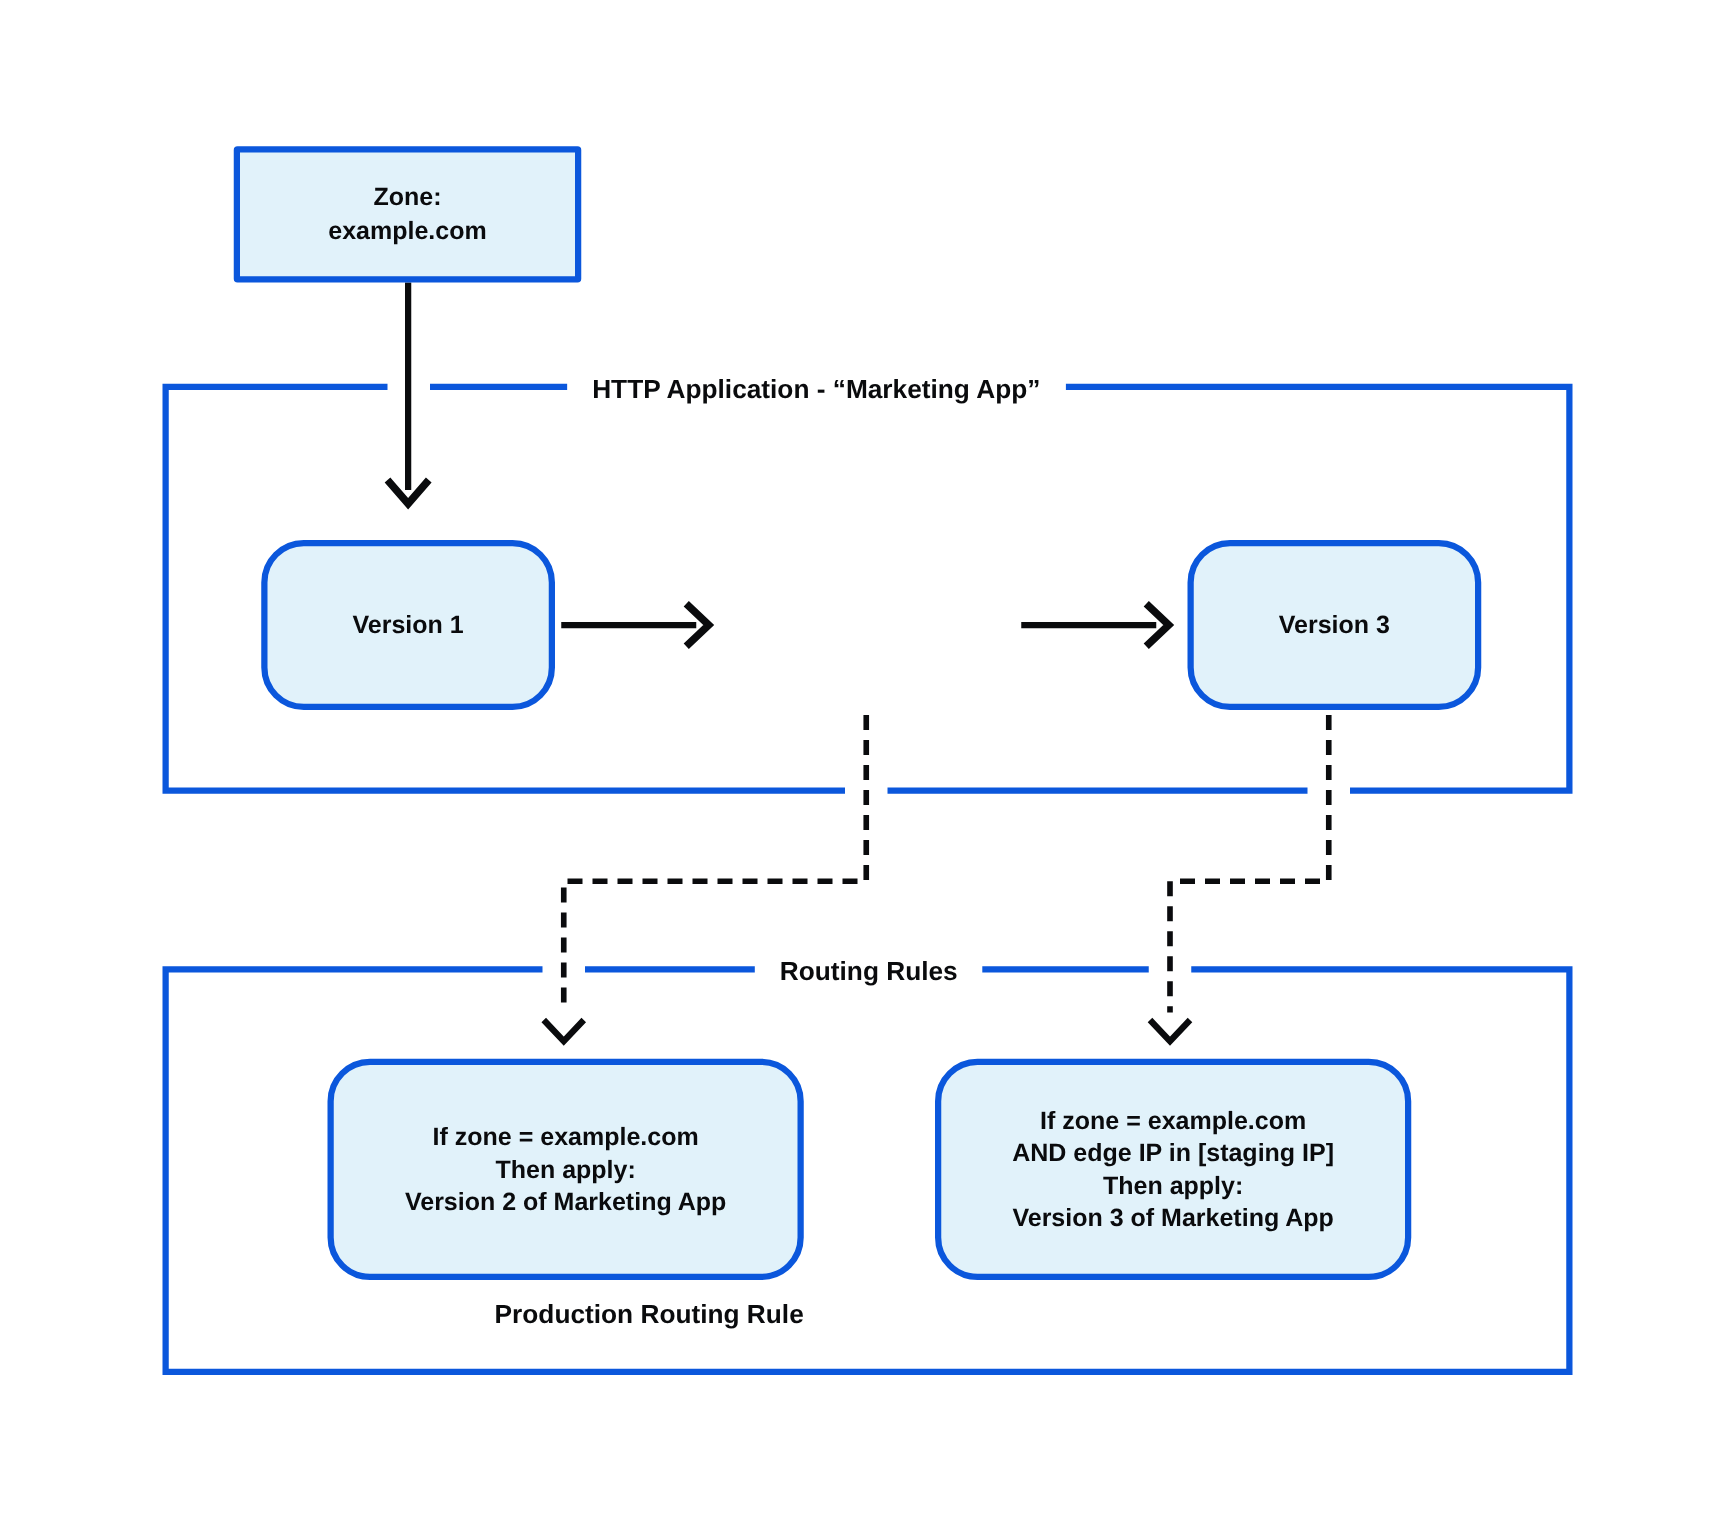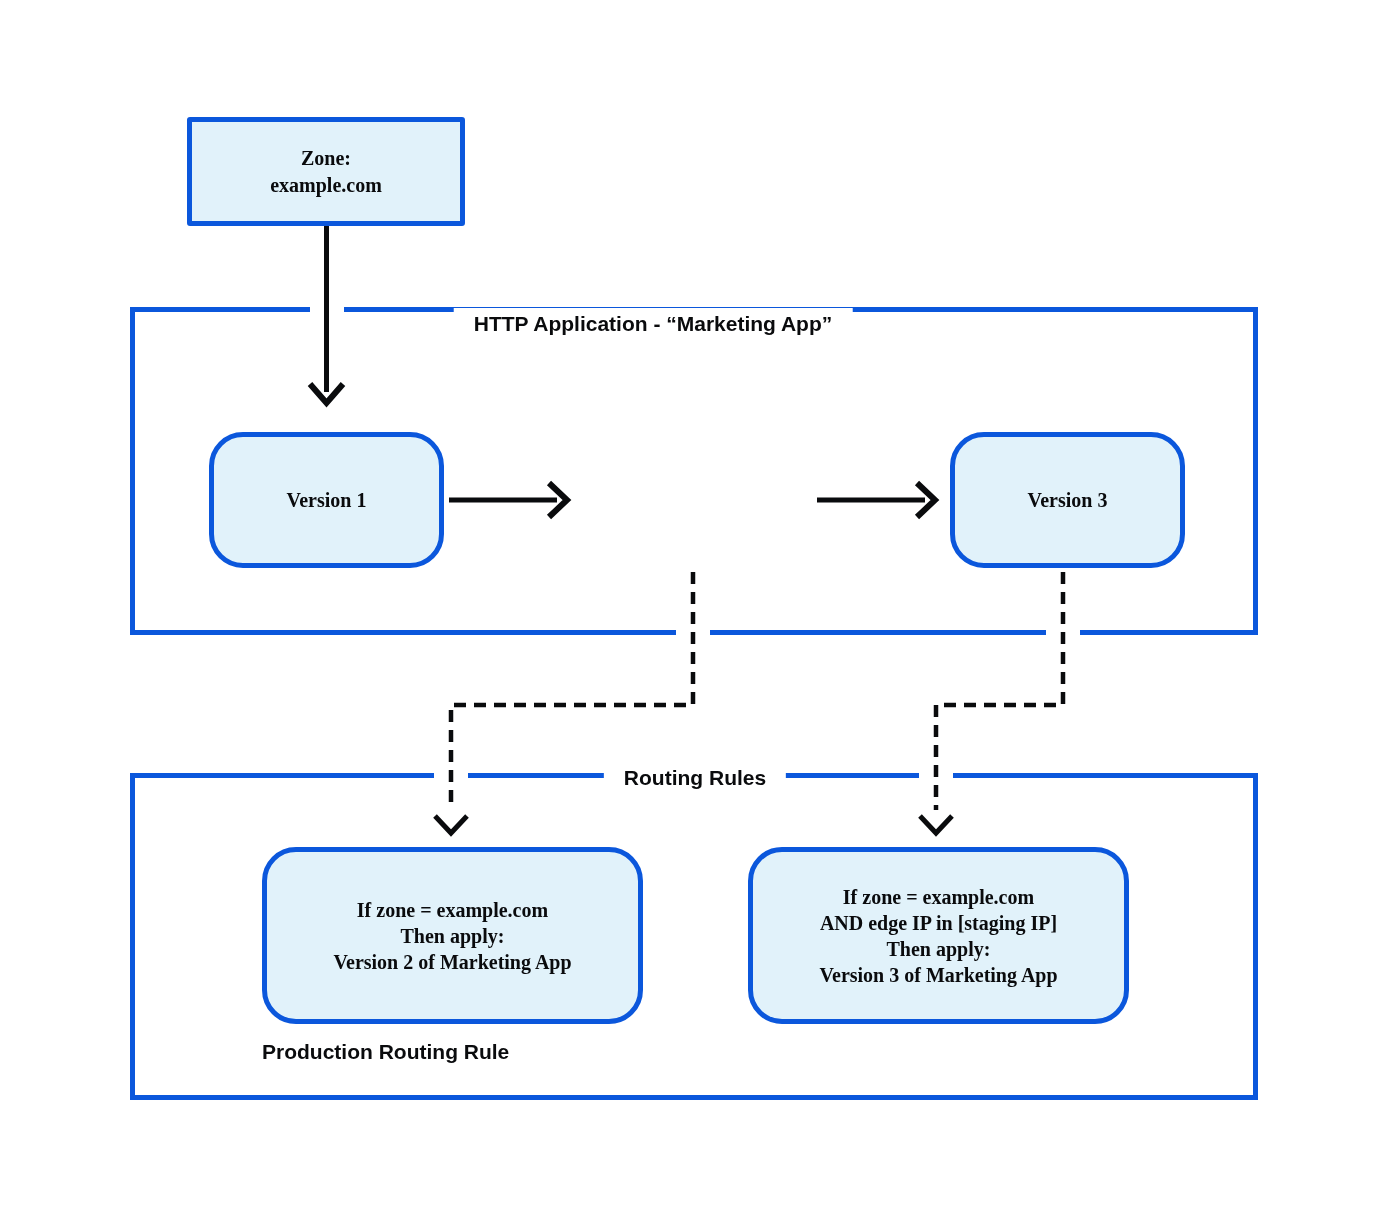--- a/index.html
+++ b/index.html
@@ -5,43 +5,43 @@
   html,body { margin:0; padding:0; background:#ffffff; }
   .canvas {
     position:relative; width:1389px; height:1218px; background:#ffffff;
     font-family:"Liberation Sans", sans-serif; font-weight:700; color:#0a0b0d;
     overflow:hidden;
   }
   .node {
     position:absolute; box-sizing:border-box;
     background:#e1f2fa; border:5px solid #0b57dc;
     display:flex; align-items:center; justify-content:center;
-    text-align:center; white-space:pre-line;font-family:Liberation Serif, serif;
+    text-align:center; white-space:pre-line;
   }
   .zone-box { left:187px; top:117px; width:278px; height:109px; border-radius:3px; font-size:20px; line-height:27px; }
   .version-box { top:432px; width:235px; height:136px; border-radius:34px; font-size:20px;align-items:center; }
   .rule-box { top:847px; width:381px; height:177px; border-radius:34px; font-size:20px; line-height:26px; }
   .container {
     position:absolute; box-sizing:border-box; border:5px solid #0b57dc; background:transparent;
   }
   .container-label {
     position:absolute; top:-16px; transform:translateX(-50%);
     background:#ffffff; padding:0 20px; font-size:21px; line-height:32px; white-space:nowrap;
   }
   .patch { position:absolute; background:#ffffff; }
   .arrow-layer { position:absolute; left:0; top:0; width:1389px; height:1218px; }
-  .caption { position:absolute; width:381px; top:1038px; text-align:left; font-size:21px; line-height:28px; }
+  .caption { position:absolute; width:381px; top:1038px; text-align:right; font-size:21px; line-height:28px; }
 </style>
 </head>
 <body>
 
 <div class="canvas">
 
   <div class="container" style="left:130px; top:307px; width:1128px; height:328px;">
-    <div class="container-label" style="left:518px;margin-top:12px;">HTTP Application - “Marketing App”</div>
+    <div class="container-label" style="left:518px;">HTTP Application - “Marketing App”</div>
   </div>
 
   <div class="container" style="left:130px; top:773px; width:1128px; height:327px;">
     <div class="container-label" style="left:560px;text-align:right;">Routing Rules</div>
   </div>
 
   <div class="patch" style="left:310px; top:304px; width:34px; height:12px;"></div>
   <div class="patch" style="left:676px; top:626px; width:34px; height:12px;"></div>
   <div class="patch" style="left:1046px; top:626px; width:34px; height:12px;"></div>
   <div class="patch" style="left:434px; top:770px; width:34px; height:12px;"></div>

